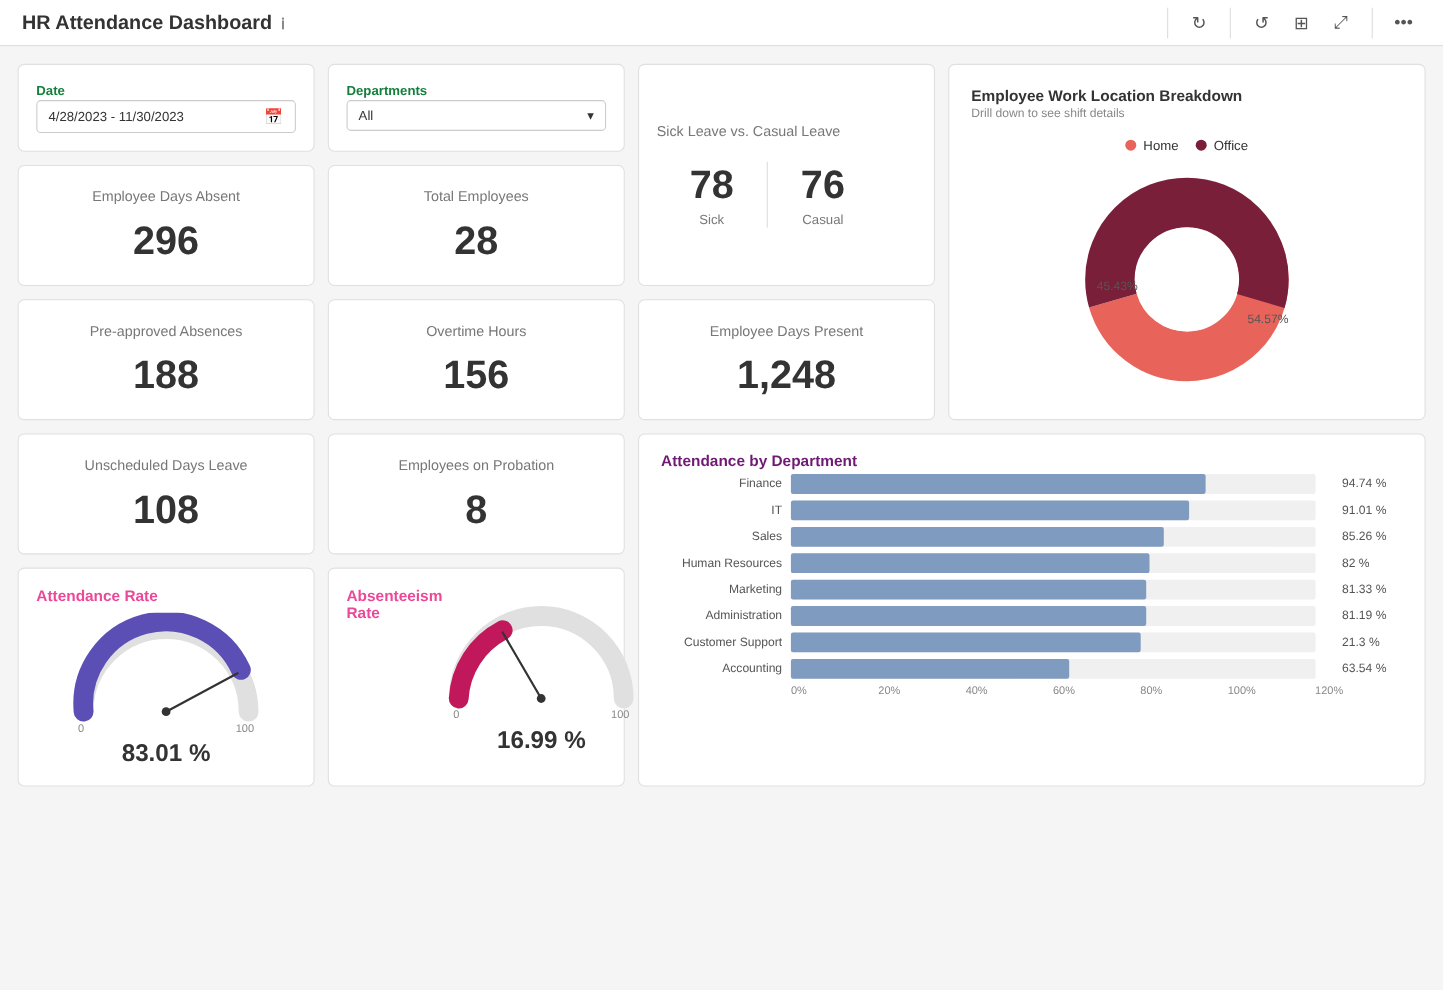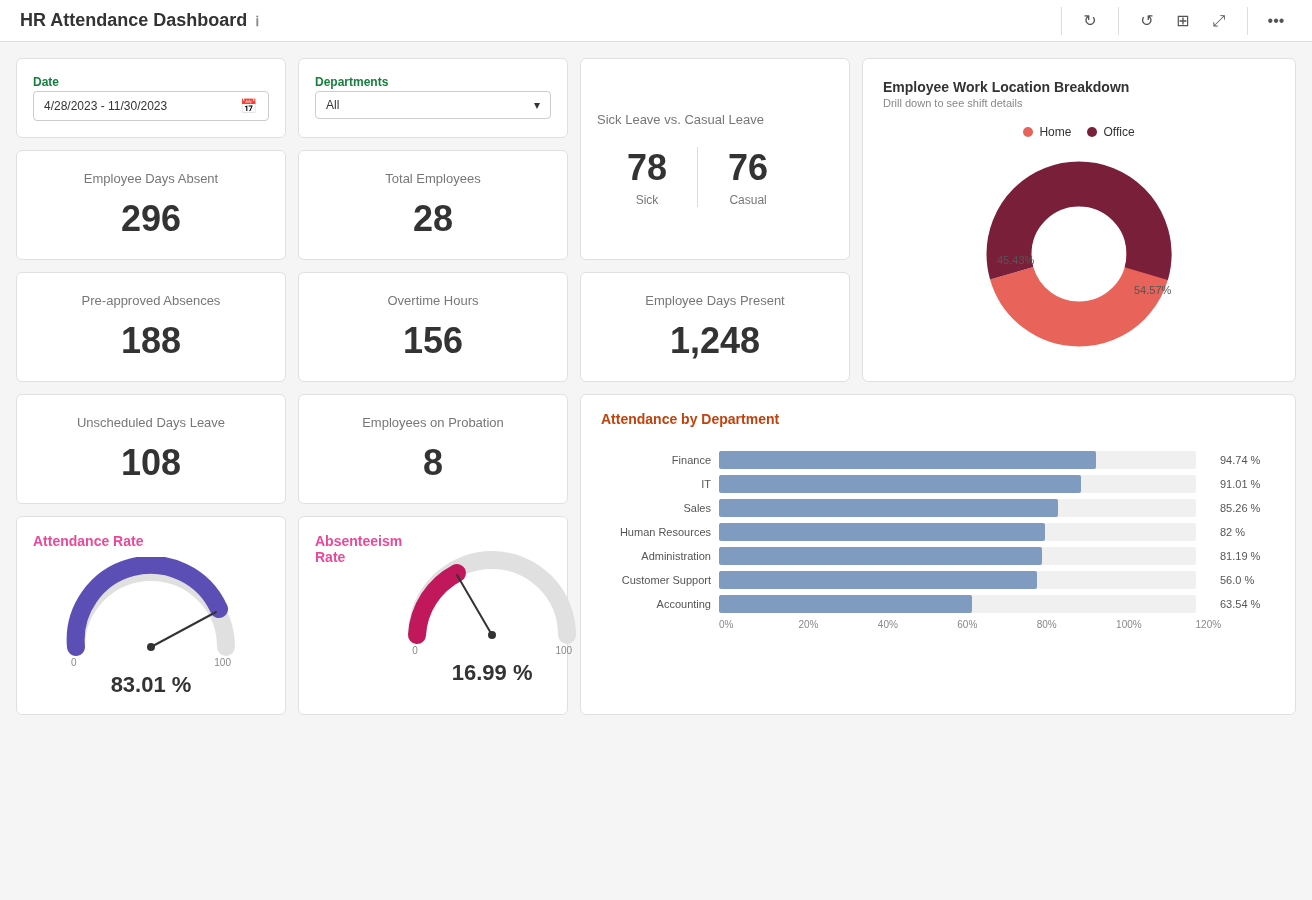--- a/index.html
+++ b/index.html
@@ -214,22 +214,22 @@
 
     
     .dept-chart-card {
       grid-column: 3 / 5;
       grid-row: 4 / 6;
       padding: 16px 20px;
     }
     .dept-chart-title {
       font-size: 14px;
       font-weight: 700;
-      color: #c2410c;
-      margin-bottom: 24px;
+      color: #701a75;
+      margin-bottom: 4px;
     }
     .bar-chart {
       display: flex;
       flex-direction: column;
       gap: 6px;
     }
     .bar-row {
       display: flex;
       align-items: center;
       gap: 8px;
@@ -456,32 +456,39 @@
           <div class="bar-pct">85.26 %</div>
         </div>
         <div class="bar-row">
           <div class="bar-dept-label">Human Resources</div>
           <div class="bar-track">
             <div class="bar-fill" style="width: 68.3333%;"></div>
           </div>
           <div class="bar-pct">82 %</div>
         </div>
         <div class="bar-row">
+          <div class="bar-dept-label">Marketing</div>
+          <div class="bar-track">
+            <div class="bar-fill" style="width: 67.775%;"></div>
+          </div>
+          <div class="bar-pct">81.33 %</div>
+        </div>
+        <div class="bar-row">
           <div class="bar-dept-label">Administration</div>
           <div class="bar-track">
             <div class="bar-fill" style="width: 67.6583%;"></div>
           </div>
           <div class="bar-pct">81.19 %</div>
         </div>
         <div class="bar-row">
           <div class="bar-dept-label">Customer Support</div>
           <div class="bar-track">
             <div class="bar-fill" style="width: 66.75%;"></div>
           </div>
-          <div class="bar-pct">56.0 %</div>
+          <div class="bar-pct">21.3 %</div>
         </div>
         <div class="bar-row">
           <div class="bar-dept-label">Accounting</div>
           <div class="bar-track">
             <div class="bar-fill" style="width: 52.95%;"></div>
           </div>
           <div class="bar-pct">63.54 %</div>
         </div>
       </div>
     <div class="bar-axis">

